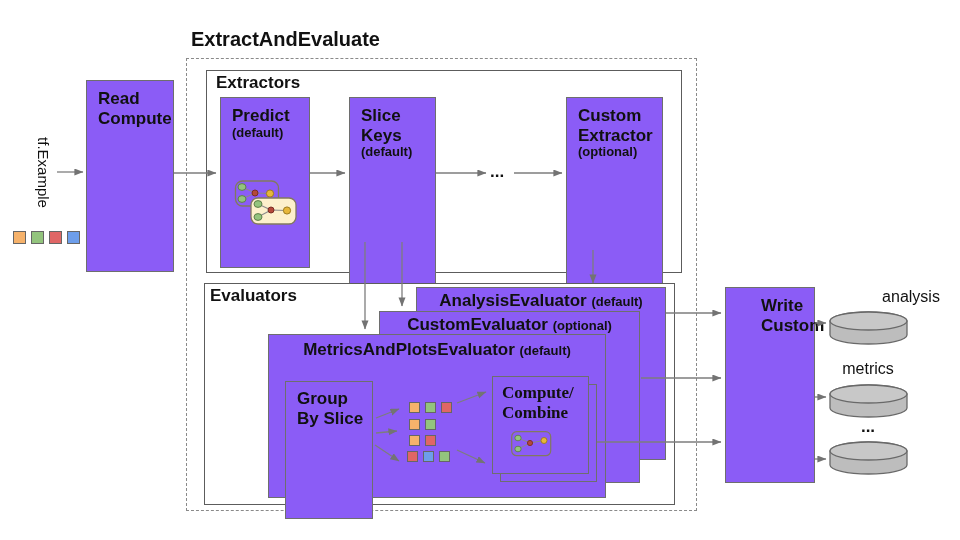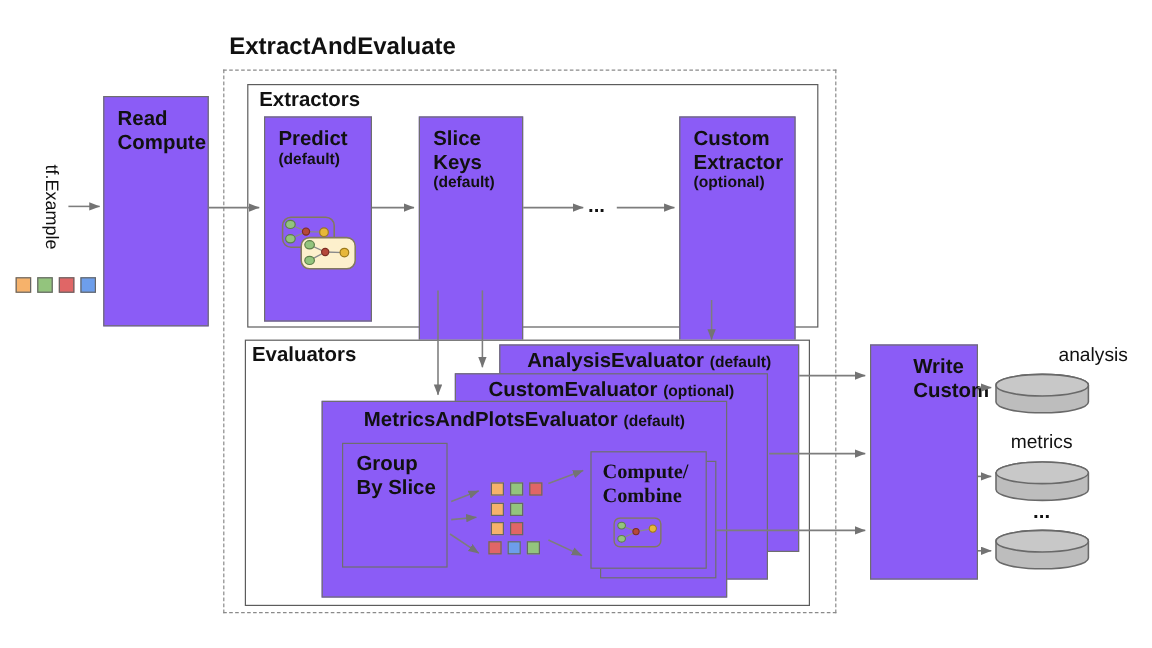--- a/index.html
+++ b/index.html
@@ -126,21 +126,21 @@
       <span class="qual">(optional)</span>
     </div>
   </div>
   <div class="box z12" style="left:268px; top:334px; width:338px; height:164px;">
     <div class="hdr" style="padding-top:5px;">
       <span>MetricsAndPlotsEvaluator</span>
       <span class="qual">(default)</span>
     </div>
   </div>
 
-  <div class="box z13" style="left:285px; top:369px; width:88px; height:104px;">
+  <div class="box z13" style="left:285px; top:381px; width:88px; height:138px;">
     <div class="box-label" style="padding-top:7px;">
       <div>Group</div>
       <div>By Slice</div>
     </div>
   </div>
 
   <div class="squares squares-sm z14" style="left:409px; top:402px;">
       <div class="sq" style="background: rgb(246, 178, 107);"></div>
       <div class="sq" style="background: rgb(147, 196, 125);"></div>
       <div class="sq" style="background: rgb(224, 102, 102);"></div>

